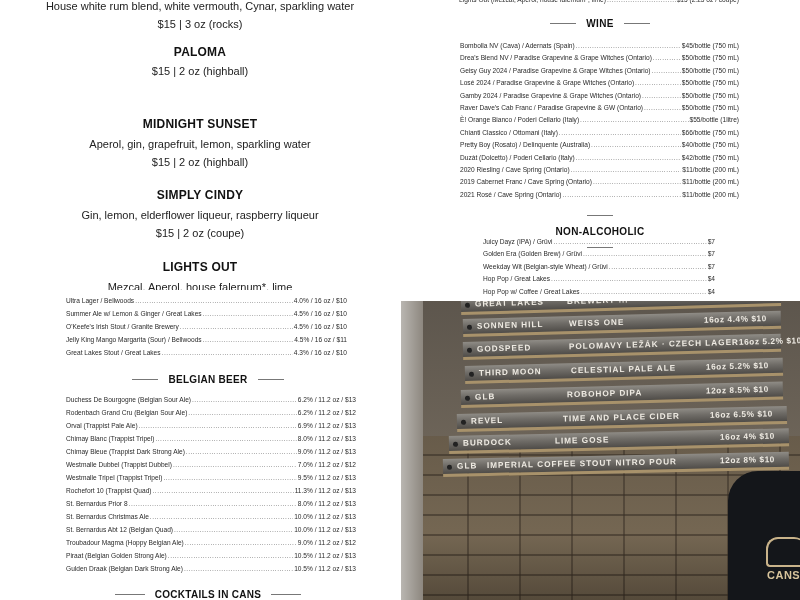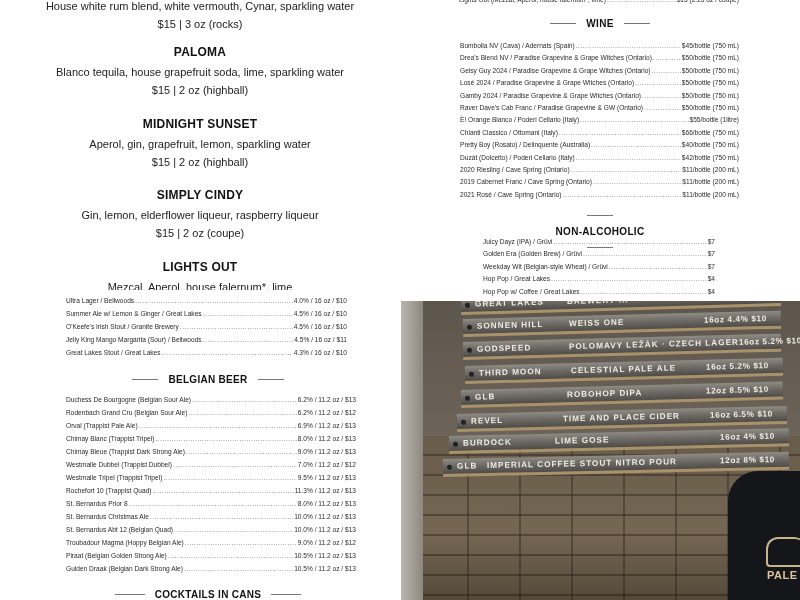--- a/index.html
+++ b/index.html
@@ -55,21 +55,20 @@
 <body>
 
 <div class="panel" id="cocktails">
   <div class="cocktail" style="top:-7px;">
     <div class="c-desc">House white rum blend, white vermouth, Cynar, sparkling water</div>
     <div class="c-price">$15 | 3 oz (rocks)</div>
   </div>
 
   <div class="cocktail" style="top:45px;">
     <div class="c-name">PALOMA</div>
-    <div class="c-desc">Blanco tequila, house grapefruit soda, lime, sparkling water</div>
     <div class="c-price">$15 | 2 oz (highball)</div>
   </div>
 
   <div class="cocktail" style="top:117px;">
     <div class="c-name">MIDNIGHT SUNSET</div>
     <div class="c-desc">Aperol, gin, grapefruit, lemon, sparkling water</div>
     <div class="c-price">$15 | 2 oz (highball)</div>
   </div>
 
   <div class="cocktail" style="top:188px;">
@@ -365,14 +364,14 @@
   </div>
   <div class="tap" style="left:42px; top:158px; width:346px; transform:rotate(-1.2deg);">
     <span class="hole"></span>
     <span class="brew" style="min-width:30px;">GLB</span>
       <span class="beer">IMPERIAL COFFEE STOUT  NITRO POUR</span>
       <span class="spec">12oz  8%  $10</span>
   </div>
 
   <div class="shirt"></div>
   <div class="shirt-logo"></div>
-  <div class="shirt-text">PALE</div>
+  <div class="shirt-text">CANS</div>
 </div>
 
 </body></html>

